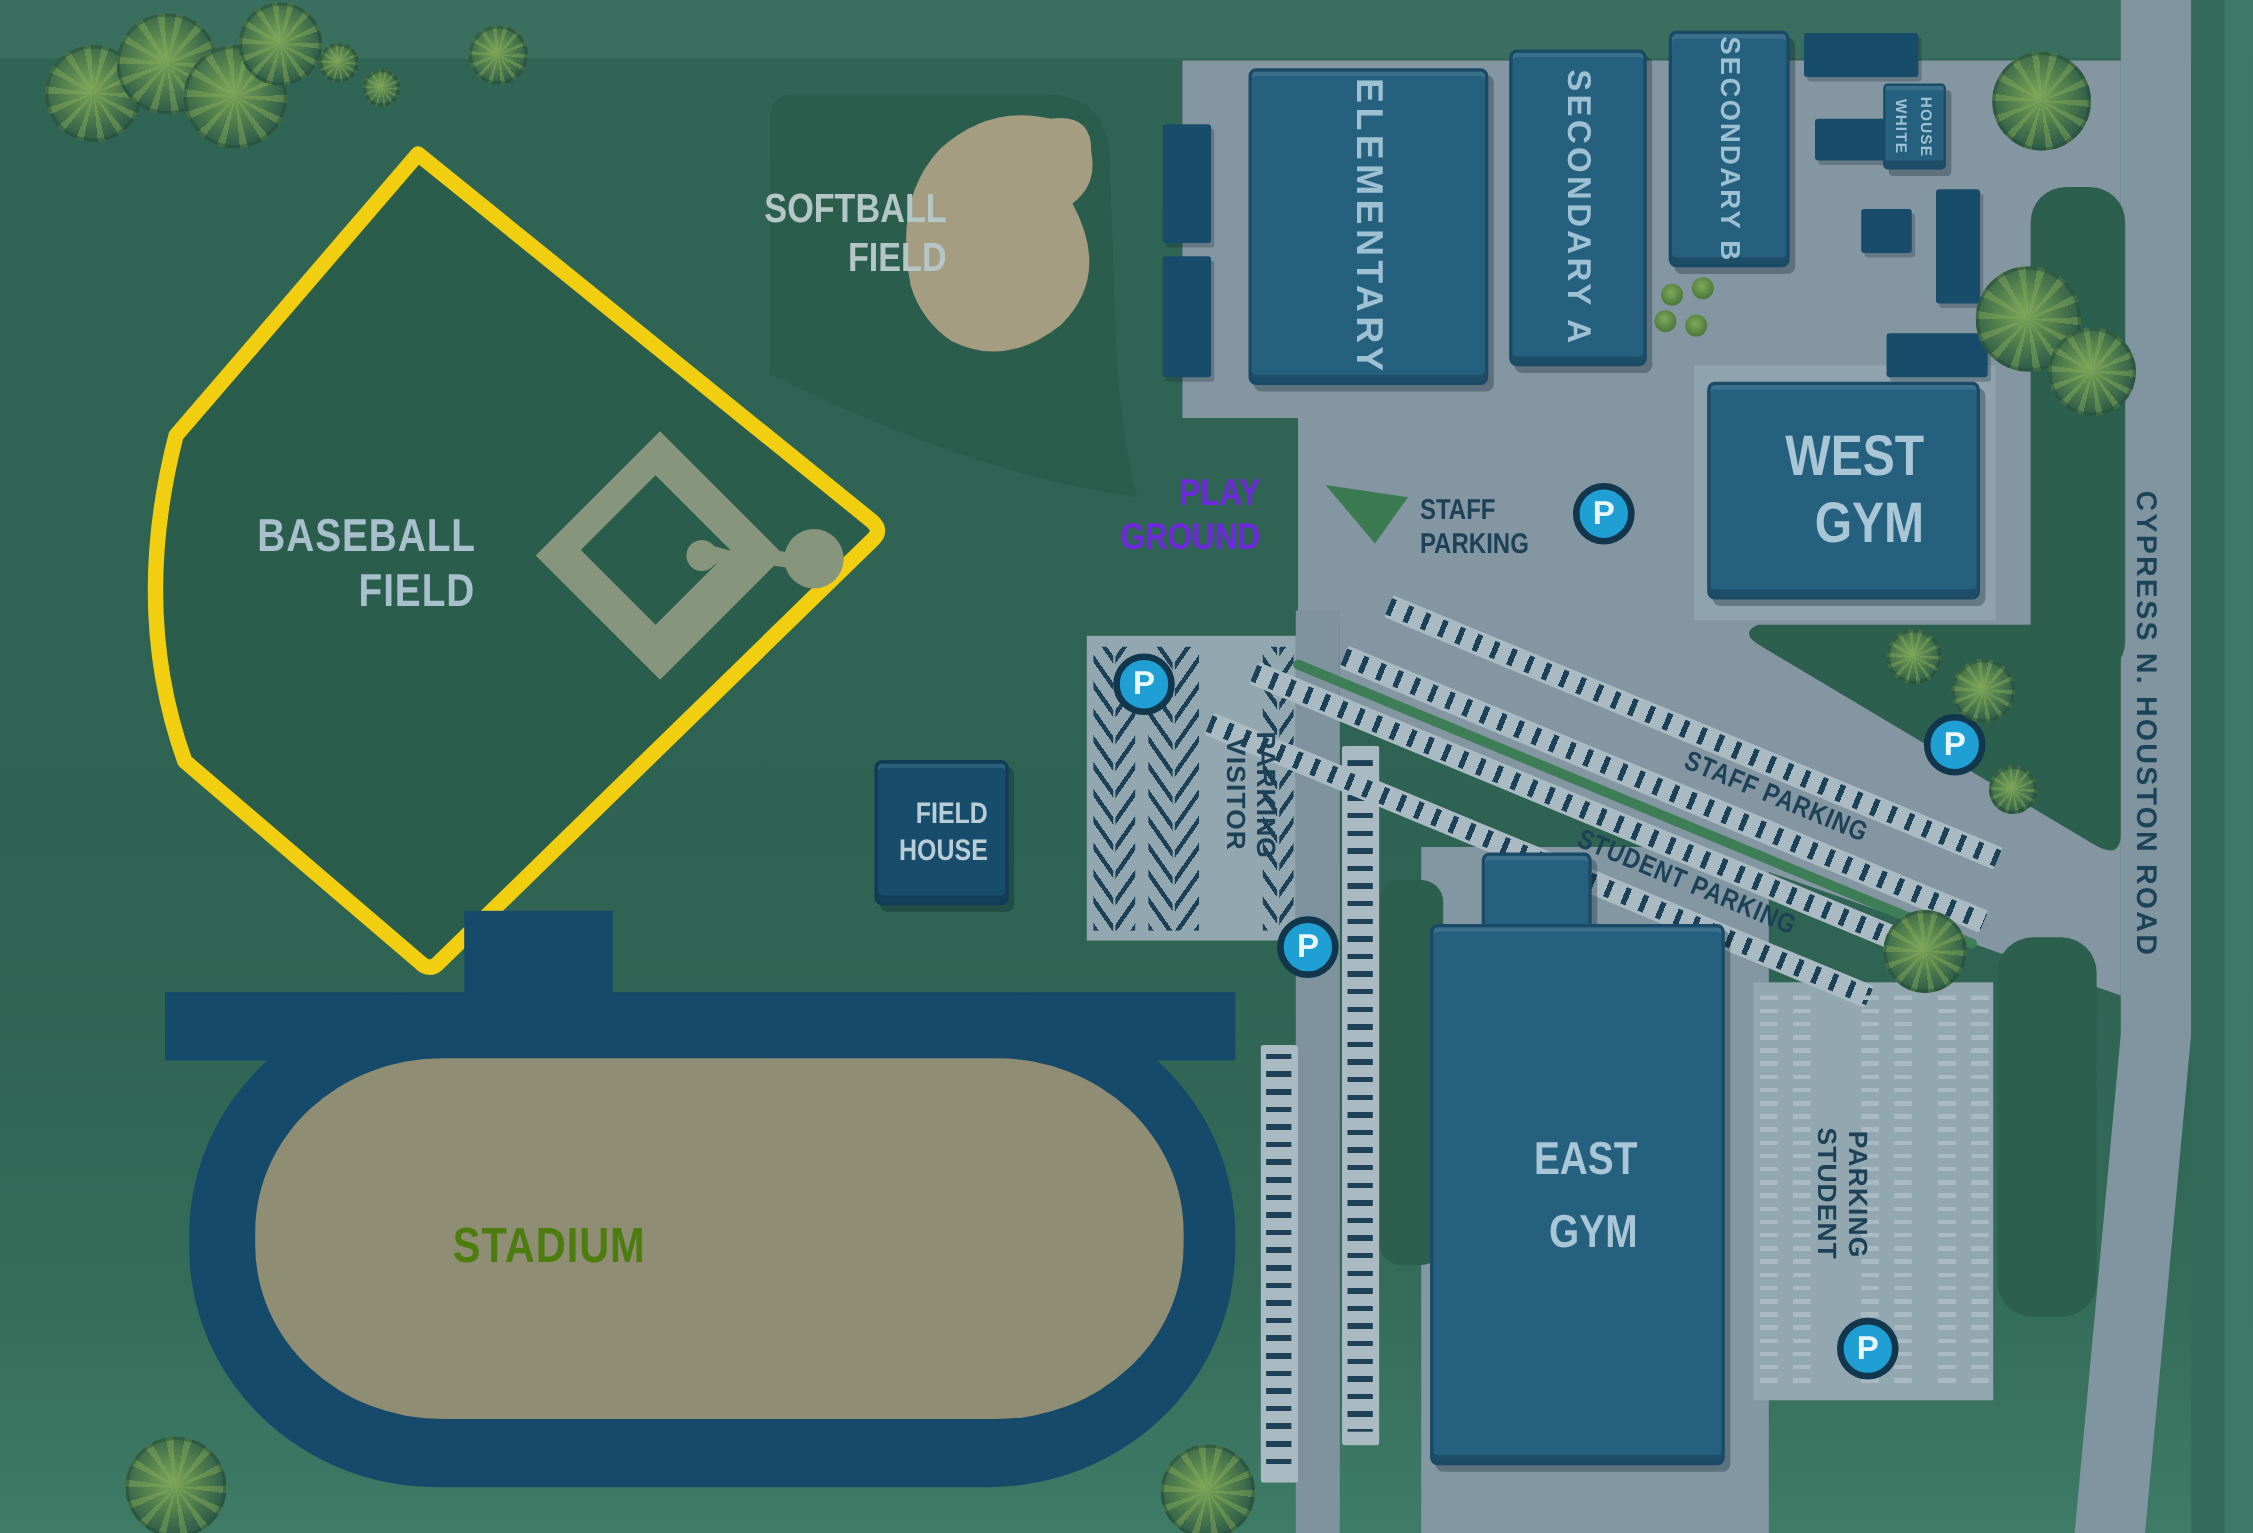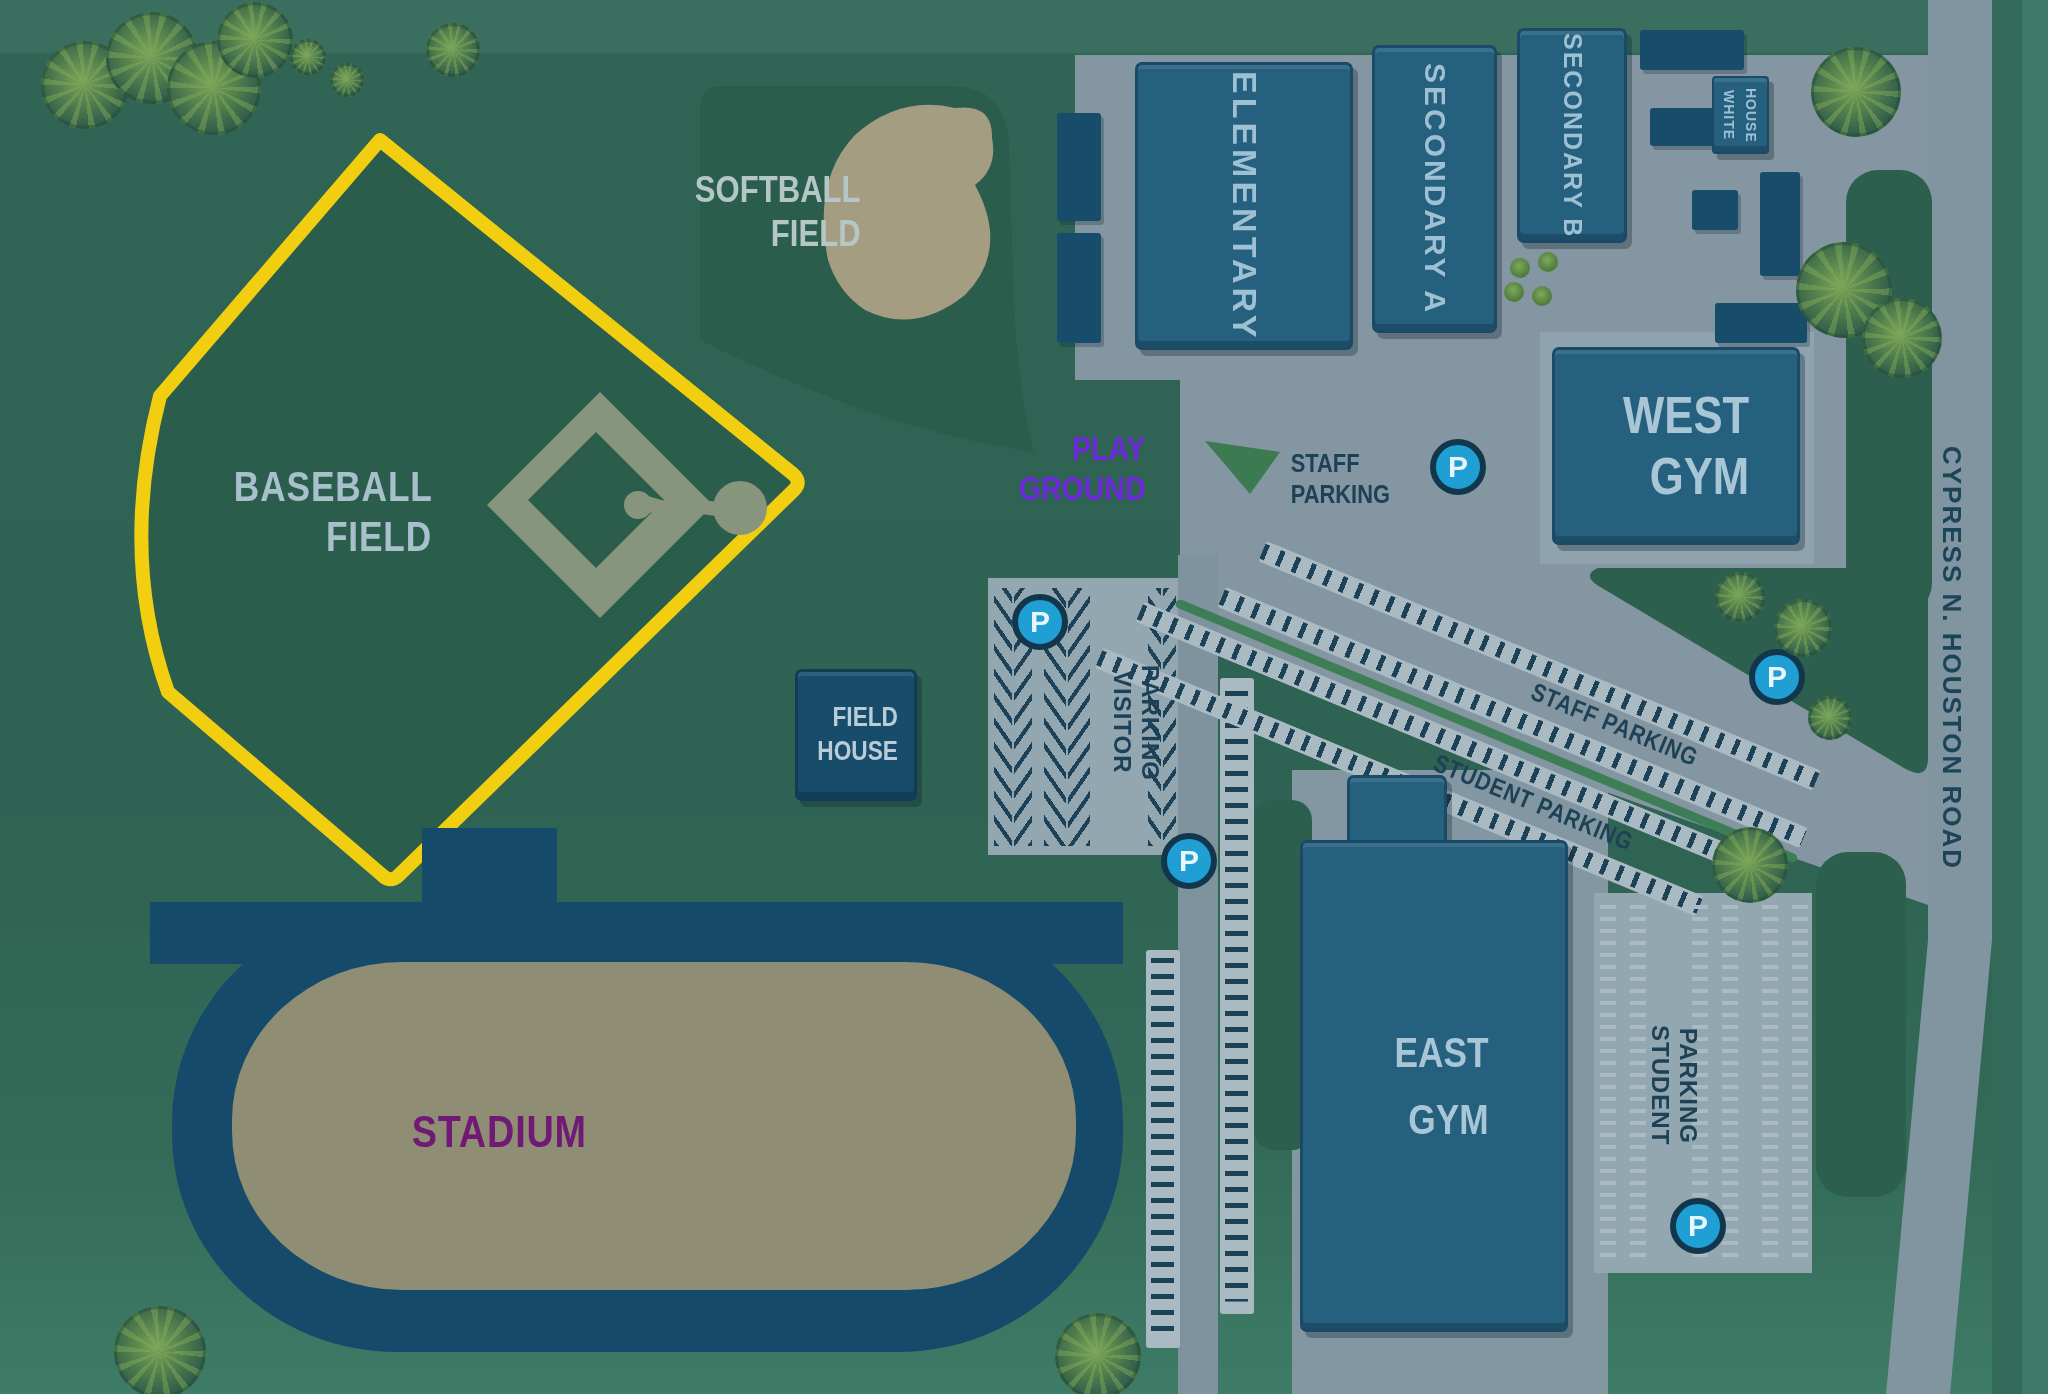--- a/index.html
+++ b/index.html
@@ -144,41 +144,41 @@
   </div>
 </div>
 
 <div class="bld" style="left:1347px;top:775px;width:100px;height:80px;"></div>
 <div class="bld" style="left:1300px;top:840px;width:268px;height:492px;">
   <div class="hlabel" style="position:static;color:#a9c6d6;font-size:42px;width:130px;line-height:1.6;">
     <span class="cond">EAST GYM</span>
   </div>
 </div>
 
-<div class="bld" style="left:795px;top:669px;width:122px;height:132px;background:#174c6a;border-color:#123c55;">
+<div class="bld" style="left:795px;top:691px;width:122px;height:132px;background:#174c6a;border-color:#123c55;">
   <div class="hlabel" style="position:static;color:#b9cdd8;font-size:27px;line-height:1.25;width:100px;">
     <span class="cond">FIELD HOUSE</span>
   </div>
 </div>
 
 <div class="bush" style="left:1510px;top:258px;"></div>
 <div class="bush" style="left:1538px;top:252px;"></div>
 <div class="bush" style="left:1504px;top:282px;"></div>
 <div class="bush" style="left:1532px;top:286px;"></div>
 
 <div class="hlabel fieldtxt" style="left:215px;top:462px;width:220px;font-size:42px;">
   <span class="cond">BASEBALL FIELD</span>
 </div>
 <div class="hlabel" style="left:672px;top:168px;width:205px;font-size:37px;color:#b5c6c6;">
   <span class="cond">SOFTBALL FIELD</span>
 </div>
 <div class="hlabel" style="left:1003px;top:428px;width:155px;font-size:34px;color:#6d28d9;">
   <span class="cond">PLAY GROUND</span>
 </div>
-<div class="hlabel" style="left:395px;top:1105px;width:200px;font-size:45px;color:#701a75;letter-spacing:1px;">
+<div class="hlabel" style="left:395px;top:1105px;width:200px;font-size:45px;color:#4d7c0f;letter-spacing:1px;">
   <span class="cond">STADIUM</span>
 </div>
 
 <div class="hlabel navytxt" style="left:1278px;top:448px;width:160px;font-size:26px;text-align:left;">
   <span class="cond">STAFF PARKING</span>
 </div>
 
 <div class="vtext navytxt" style="position:absolute;left:1108px;top:615px;height:215px;font-size:24px;letter-spacing:1px;color:#1d4156;">VISITOR PARKING</div>
 <div class="vtext navytxt" style="position:absolute;left:1646px;top:968px;height:235px;font-size:24px;letter-spacing:1px;color:#1d4156;">STUDENT PARKING</div>
 <div class="vtext" style="position:absolute;left:1936px;top:428px;height:460px;font-size:26px;letter-spacing:2px;color:#1c4458;">CYPRESS N. HOUSTON ROAD</div>

